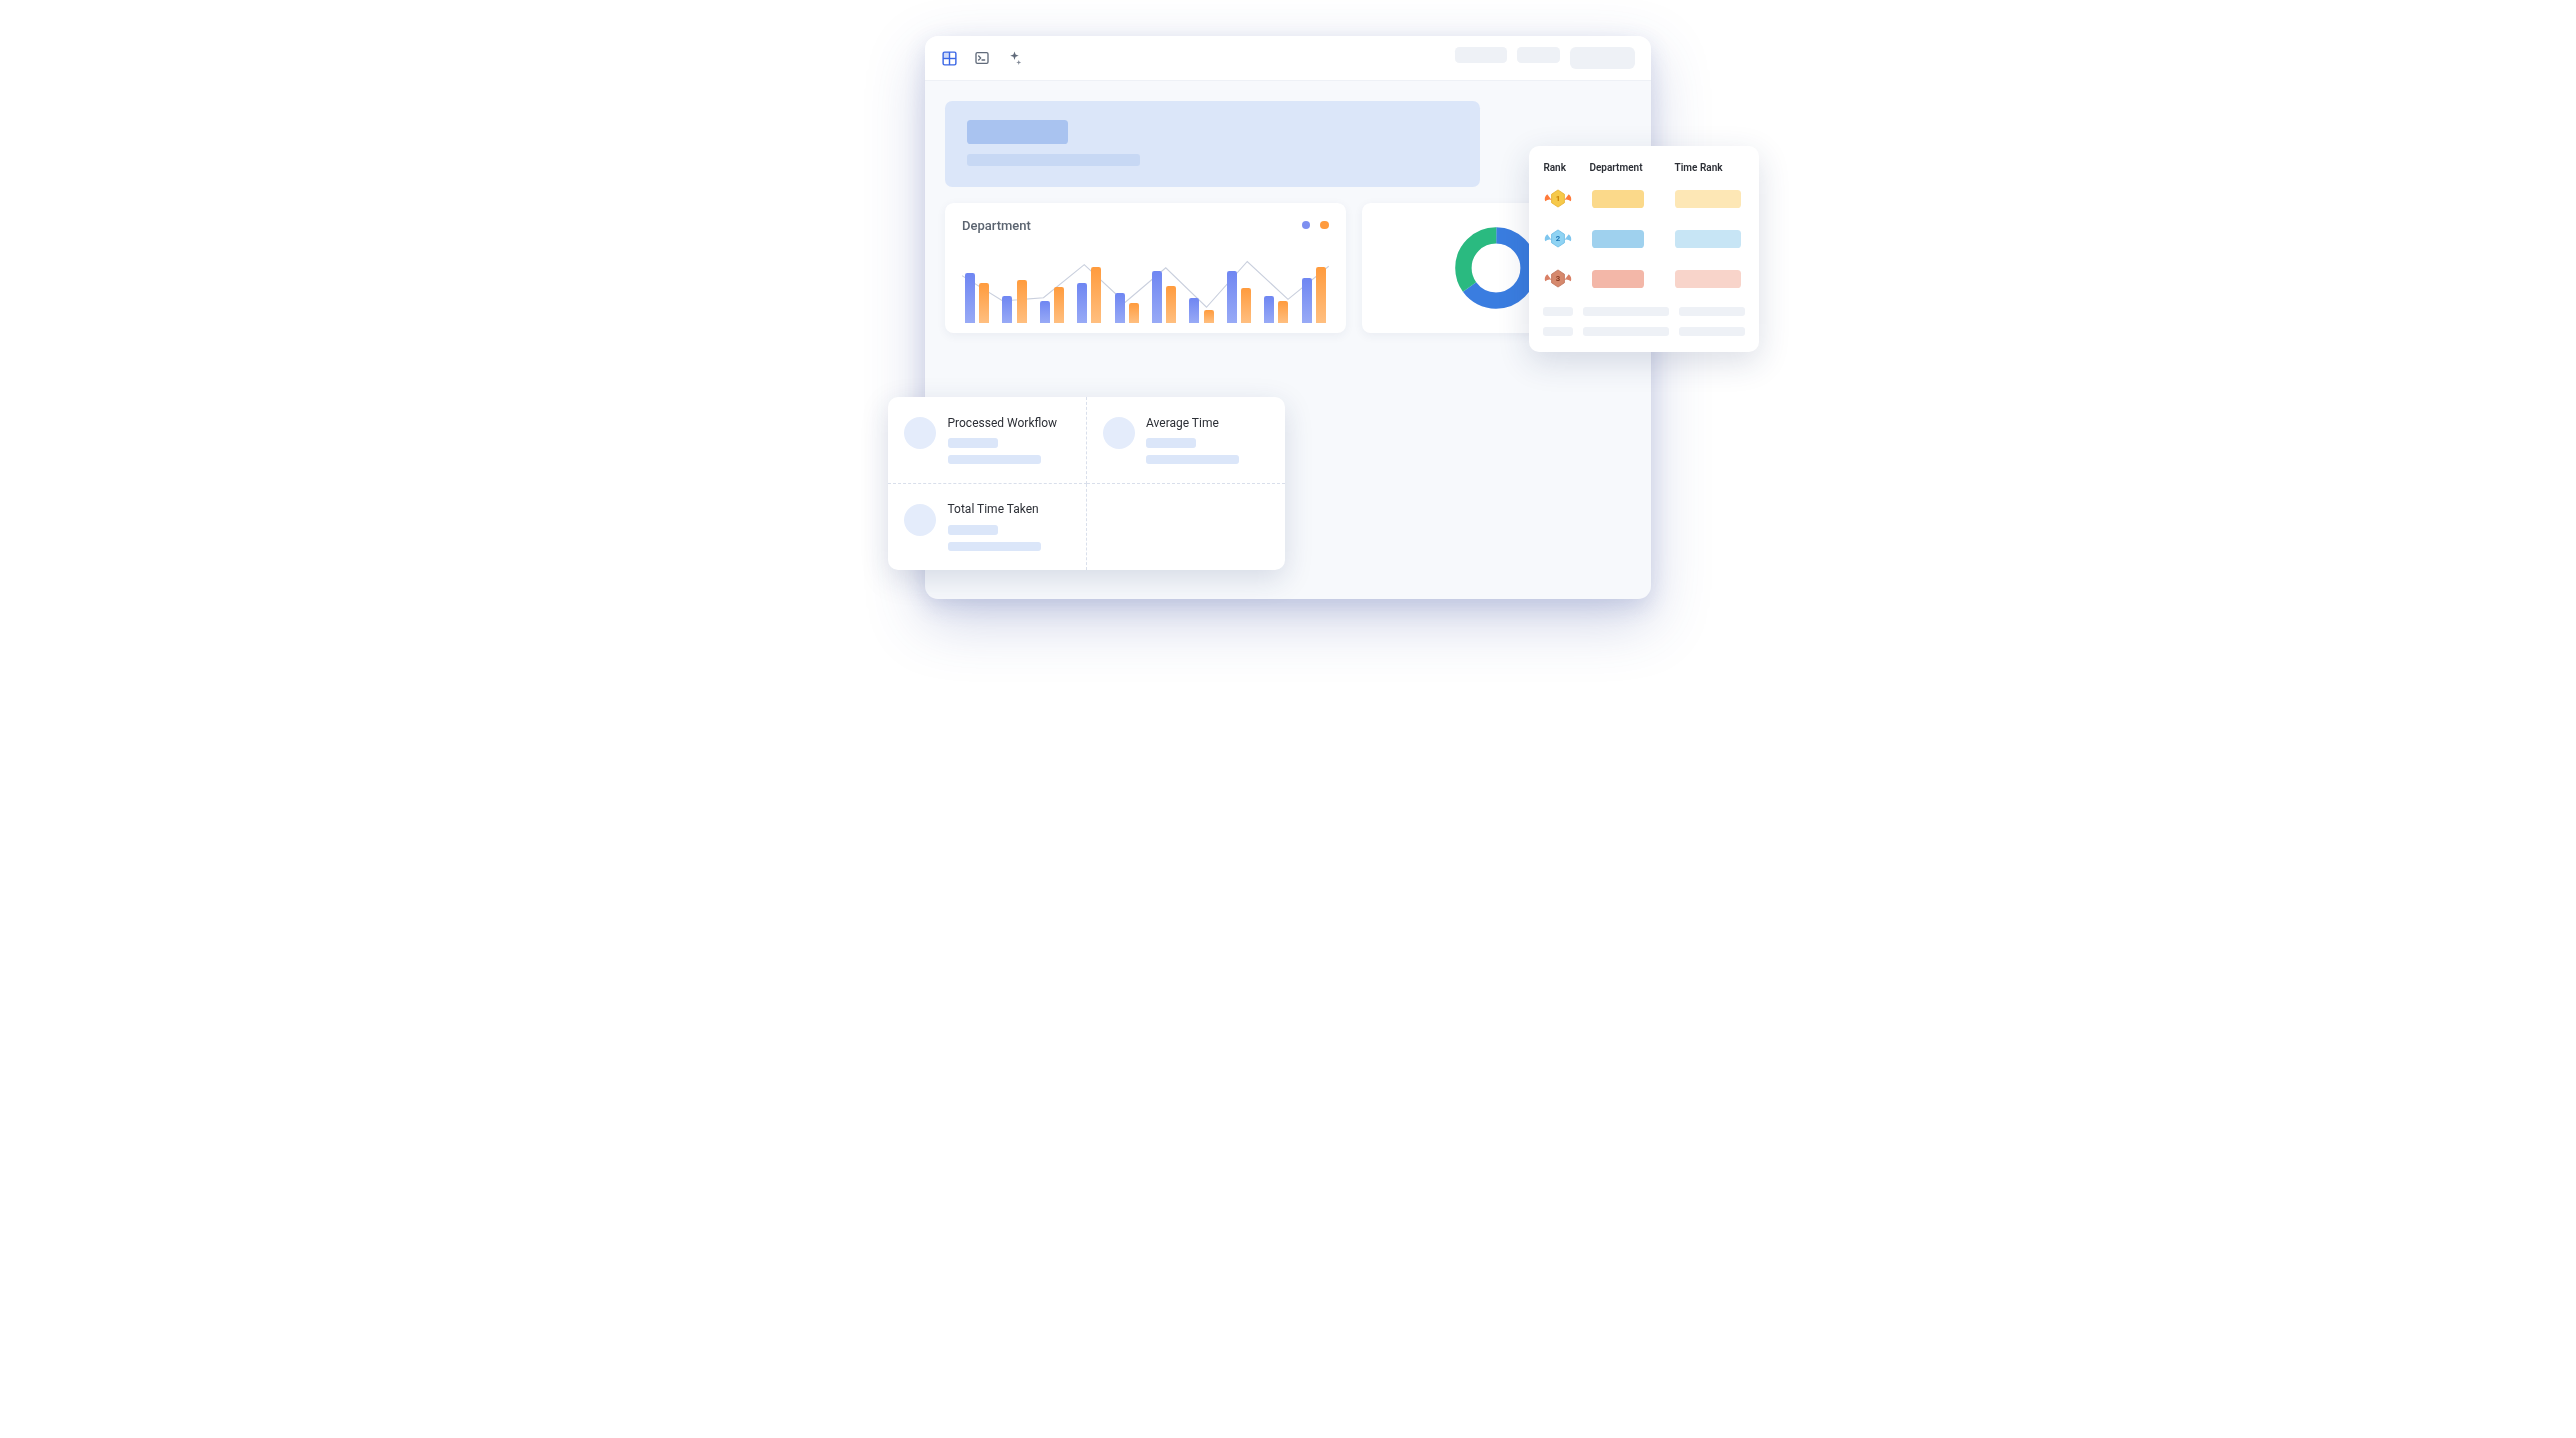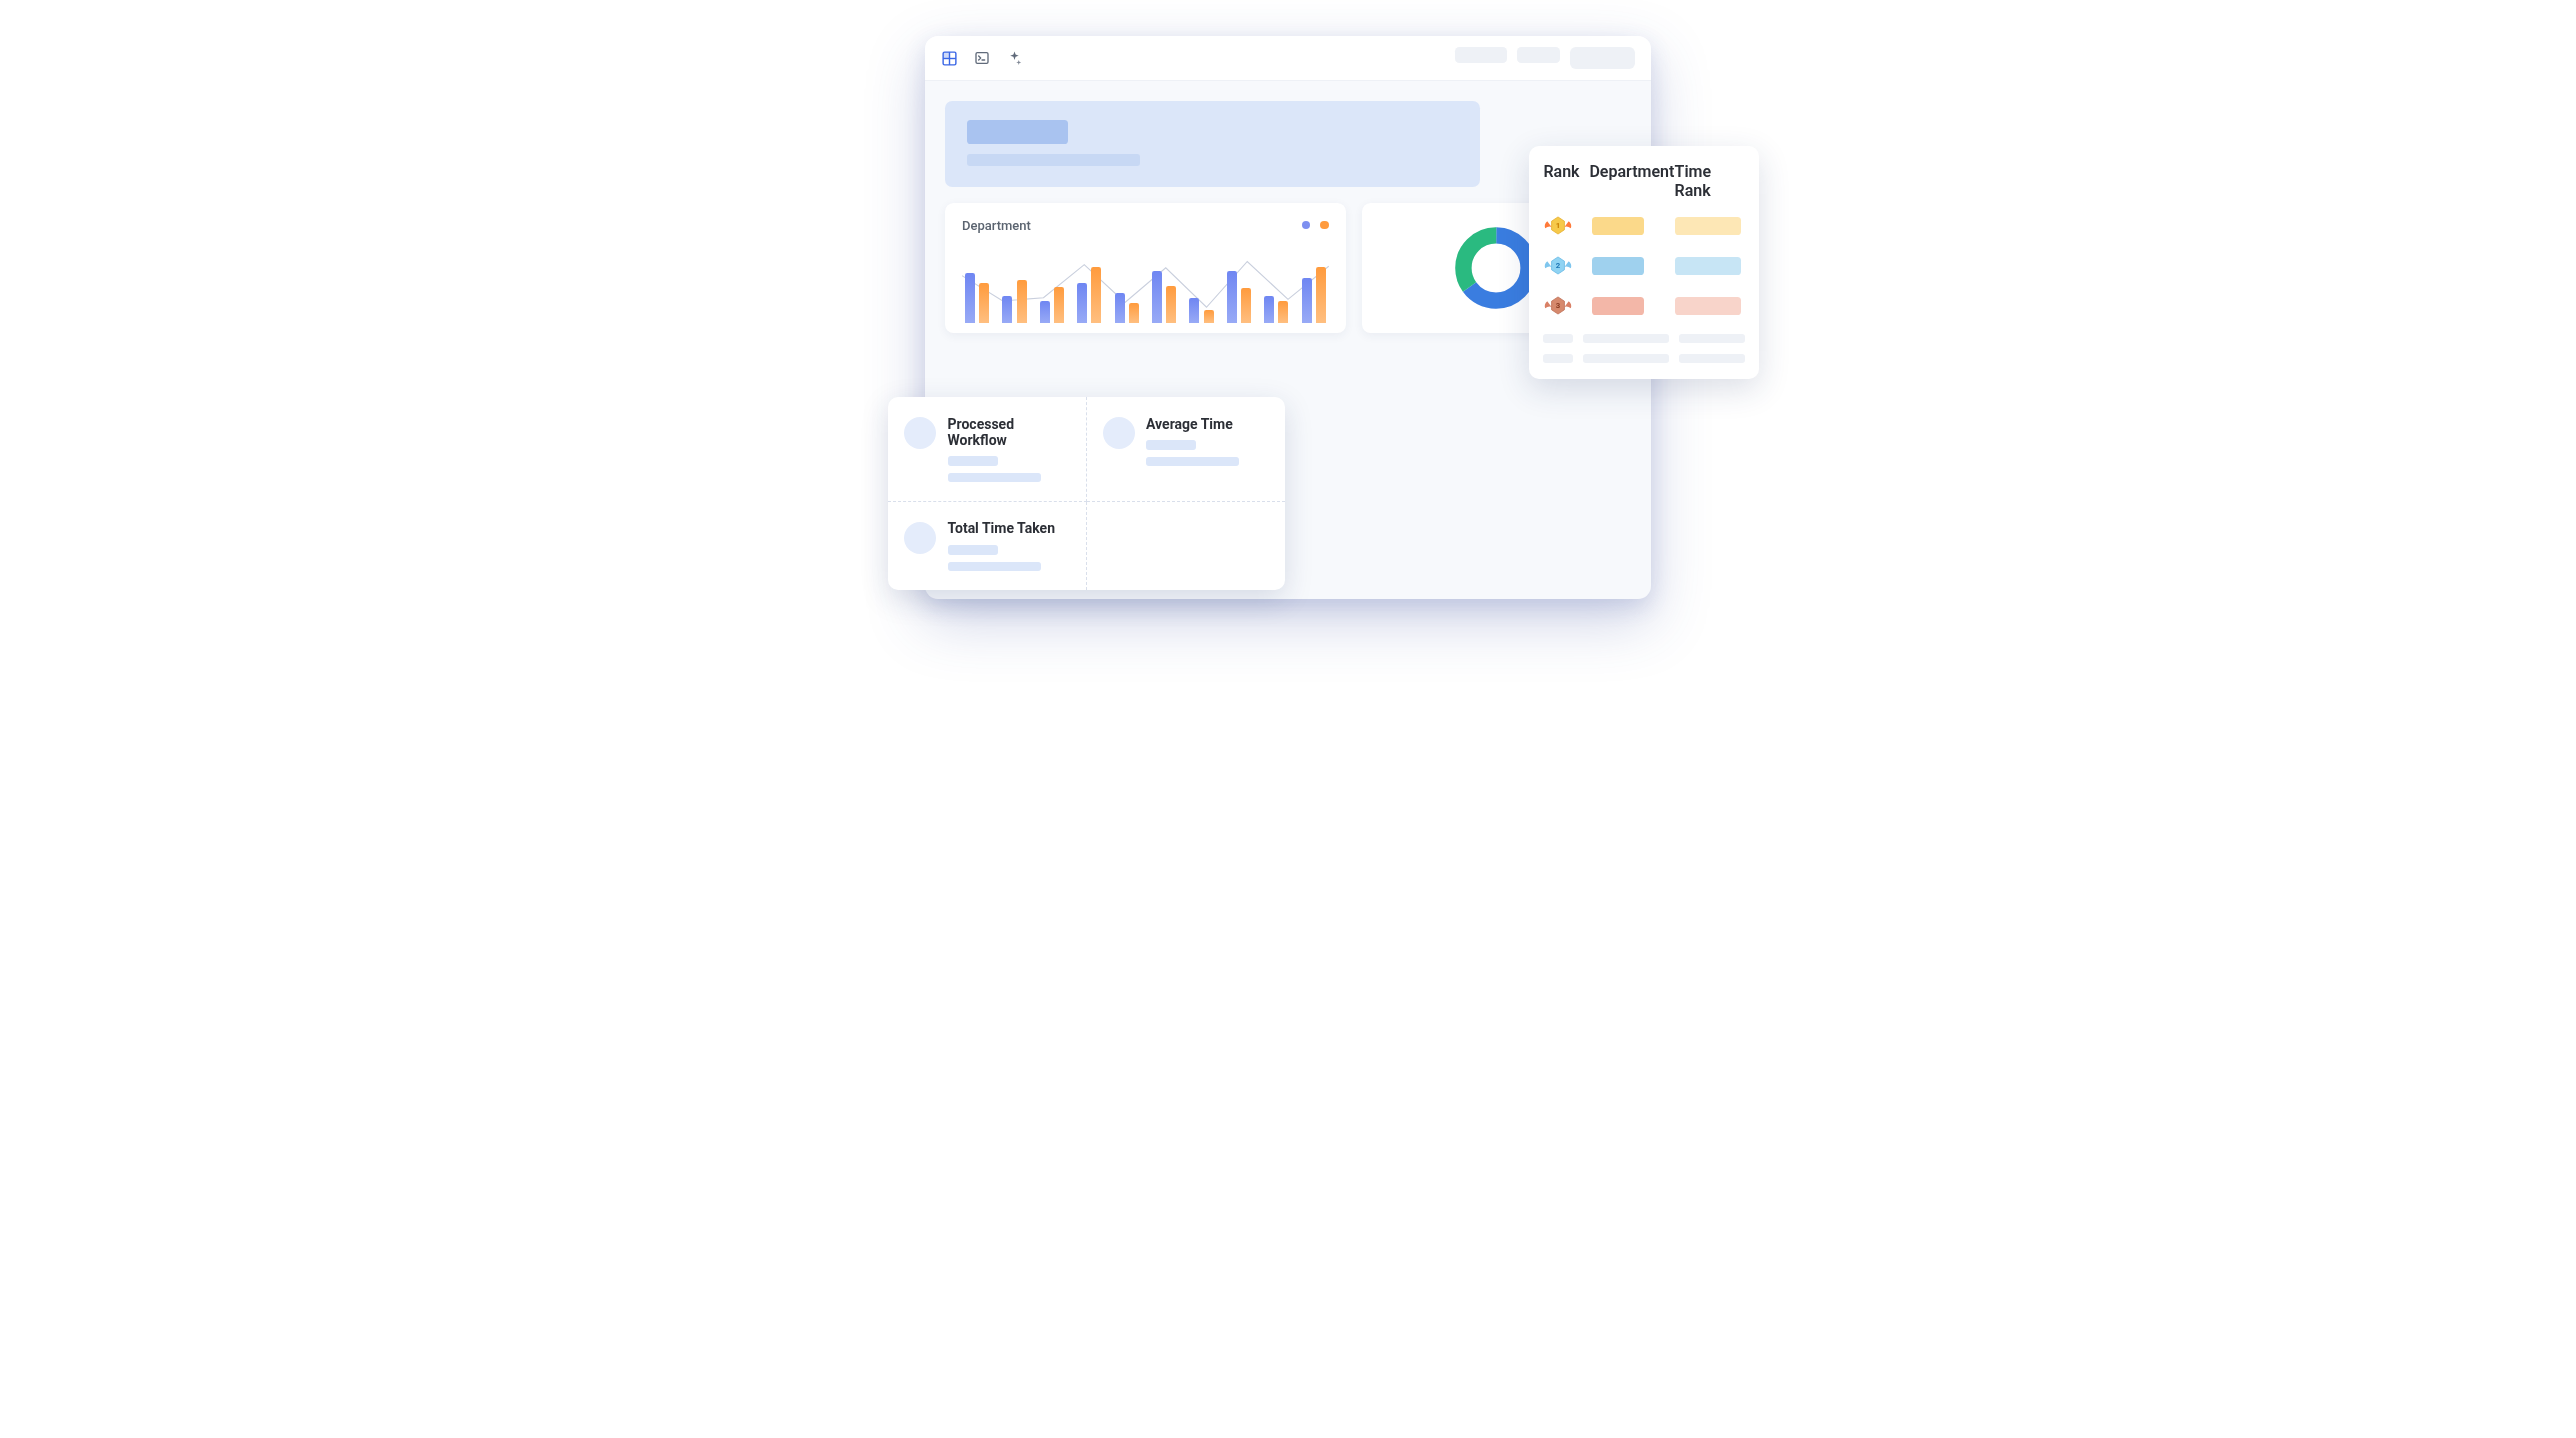--- a/index.html
+++ b/index.html
@@ -109,21 +109,21 @@
   .metric {
     padding:18.7px 16px 18.7px 16px;
     display:flex;
     gap:11.5px;
     align-items:flex-start;
   }
   .metric:nth-child(1){ border-right:0.7px dashed #d9dfeb; border-bottom:0.7px dashed #d9dfeb; }
   .metric:nth-child(2){ border-bottom:0.7px dashed #d9dfeb; }
   .metric:nth-child(3){ border-right:0.7px dashed #d9dfeb; }
   .metric .circle { width:32px; height:32px; border-radius:50%; background:#e4ecfb; flex:0 0 auto; margin-top:1.4px;}
-  .metric .lbl { font-size:14px; font-weight:700; color:#2c2f36; margin-bottom:8.6px; }
+  .metric .lbl { font-size:12px; font-weight:400; color:#2c2f36; margin-bottom:8.6px; }
   .metric .ph1 { height:10px; width:50px; background:#dbe6f9; border-radius:2.9px; margin-bottom:7.2px;}
   .metric .ph2 { height:8.6px; width:93px; background:#dbe6f9; border-radius:2.9px;}
 
   
   .wf-card {
     position:absolute;
     left:388px;
     top:309px;
     width:302px;
     background:#ffffff;
@@ -139,21 +139,21 @@
   .rank-card {
     position:absolute;
     right:-108px;
     top:65px;
     width:230px;
     background:#ffffff;
     border-radius:10px;
     box-shadow:0 10px 32px rgba(30,50,100,0.16);
     padding:16px 14.4px 16px 14.4px;
   }
-  .rank-hdr { display:flex; font-size:16px; font-weight:600; color:#2c2f36; margin-bottom:14.4px;}
+  .rank-hdr { display:flex; font-size:10px; font-weight:600; color:#2c2f36; margin-bottom:14.4px;}
   .rank-hdr .c1{ width:46px;}
   .rank-hdr .c2{ flex:1;}
   .rank-hdr .c3{ width:70px;}
   .rank-row { display:flex; align-items:center; margin-bottom:17px; gap:2.9px;}
   .rank-row .c1{ width:46px; display:flex; justify-content:flex-start;}
   .rank-row .c2{ flex:1; }
   .rank-row .c3{ width:70px; }
   .pill { height:18.7px; border-radius:3.6px; }
   .pill.gold { background:#fbd98a; }
   .pill.gold2{ background:#fde7b5; }

